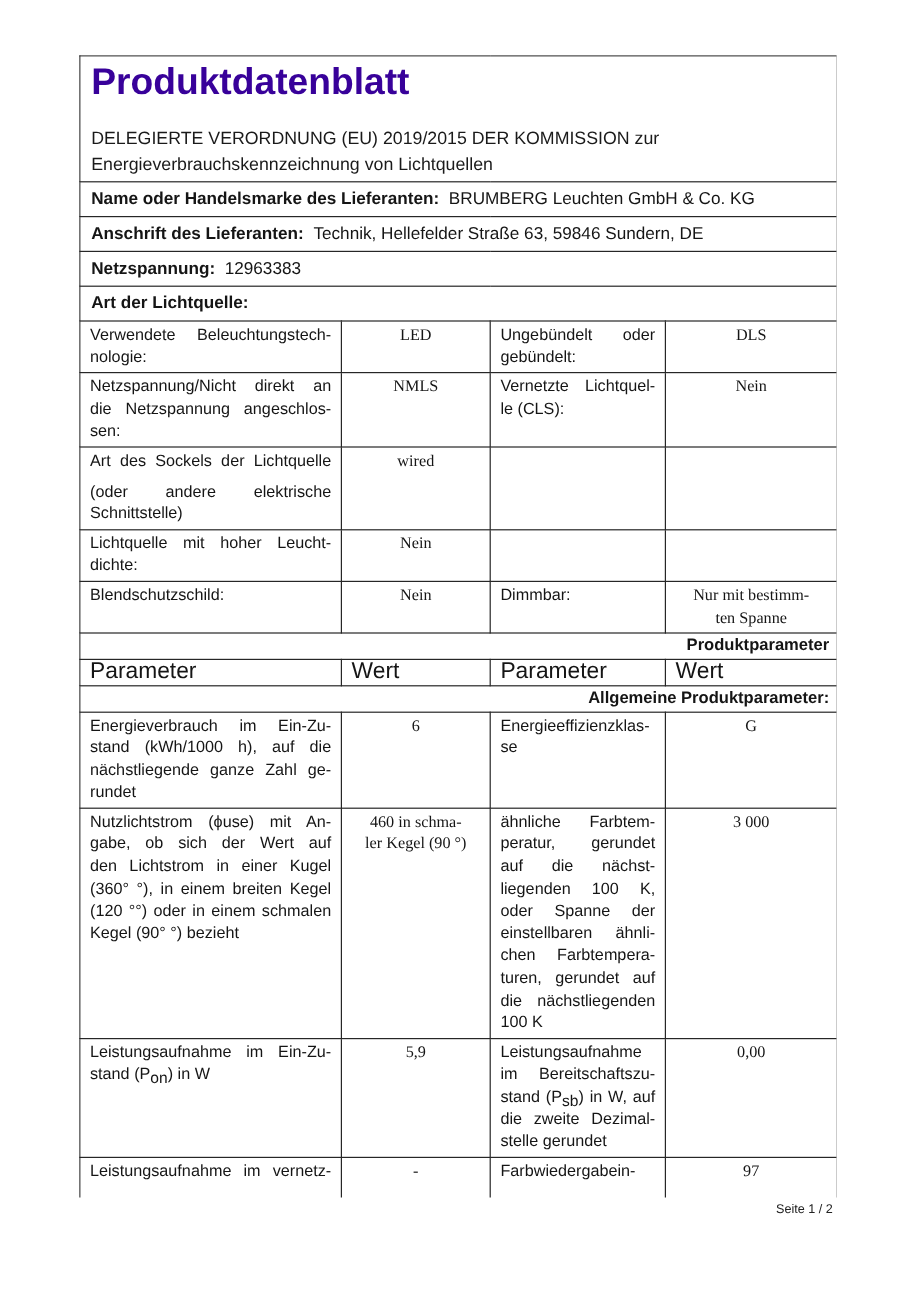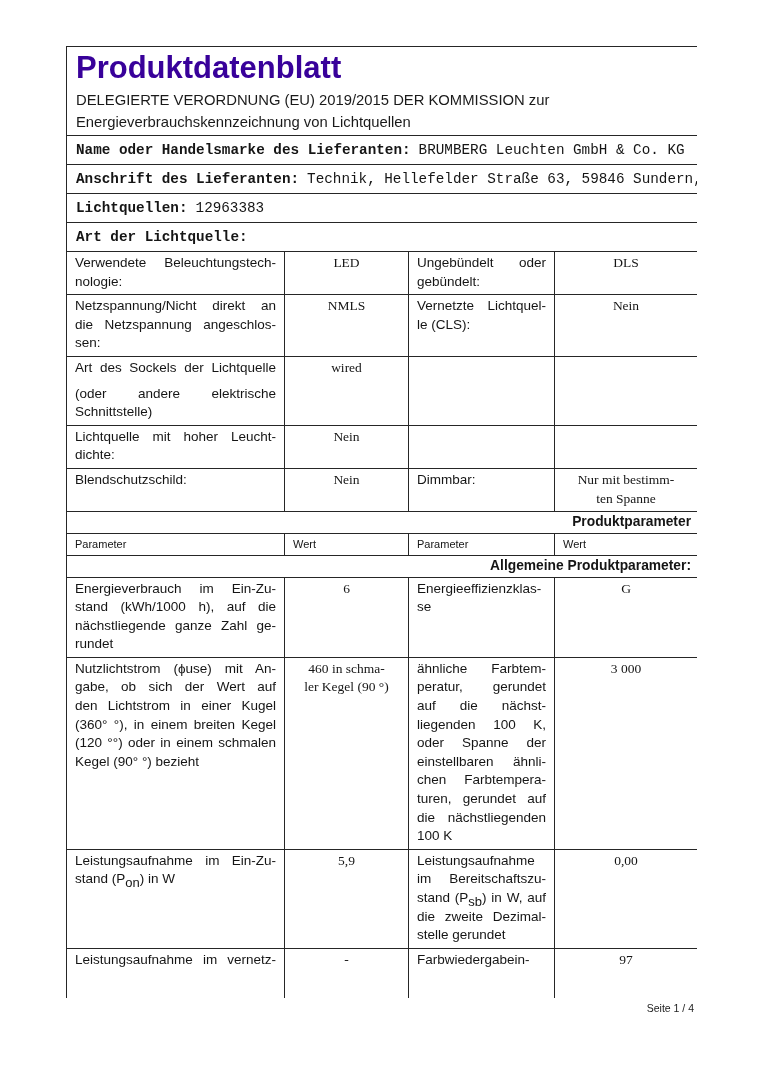--- a/index.html
+++ b/index.html
@@ -8,28 +8,28 @@
     font-family:"Liberation Sans","DejaVu Sans",sans-serif;color:#151515;
   }
   .page{position:relative;width:764px;height:1064px;background:#fff;}
   .clip{position:absolute;left:66px;top:46px;width:631px;height:952px;overflow:hidden;}
   table.sheet{width:631px;border-collapse:collapse;table-layout:fixed;}
   td{border:1.5px solid #262626;vertical-align:top;padding:2px 8px 3px 8px;
      font-size:13.5px;line-height:18.6px;color:#151515;overflow:hidden;}
   
   td.headcell{padding:4px 9px 2px 9px;}
   .doc-title{font-size:31px;font-weight:bold;line-height:33px;letter-spacing:0px;}
-  .doc-sub{font-size:14.8px;line-height:21.5px;margin-top:6px;max-width:600px;color:#1a1a1a;}
-  
-  tr.info td{font-size:14.3px;line-height:20px;padding:4px 9px;white-space:nowrap;font-family:Liberation Mono, monospace;}
+  .doc-sub{font-size:14.8px;line-height:21.5px;margin-top:22px;max-width:600px;color:#1a1a1a;}
+  
+  tr.info td{font-size:14.3px;line-height:20px;padding:4px 9px;white-space:nowrap;}
   .lbl{font-weight:bold;}
   .val{margin-left:8px;}
   
   tr.sec td{font-weight:bold;text-align:right;font-size:13.8px;line-height:18.8px;padding:1px 6px;}
-  tr.colhead td{font-size:11px;line-height:18.8px;padding:1px 8px;margin-top:16px;}
+  tr.colhead td{font-size:19px;line-height:18.8px;padding:1px 8px;margin-top:16px;}
   
   td.vcell{padding:2px 4px 3px 4px;font-family:Liberation Serif, serif;}
   .ln{line-height:18.6px;white-space:nowrap;}
   .ln.j{text-align:justify;text-align-last:justify;}
   .ln.c{text-align:center;}
   .pgap{height:7px;}
   sub{font-size:13px;line-height:0;}
   
   tbody.cutrows tr:last-child td{height:70px;}
   .footer{position:absolute;left:66px;top:1002px;width:628px;text-align:right;
@@ -59,21 +59,21 @@
             <span class="lbl">Name oder Handelsmarke des Lieferanten:</span><span class="val">BRUMBERG Leuchten GmbH &amp; Co. KG</span>
           </td>
         </tr>
         <tr class="info">
           <td colspan="4">
             <span class="lbl">Anschrift des Lieferanten:</span><span class="val">Technik, Hellefelder Straße 63, 59846 Sundern, DE</span>
           </td>
         </tr>
         <tr class="info">
           <td colspan="4">
-            <span class="lbl">Lichtquellen:</span><span class="val">12963383</span>
+            <span class="lbl">Netzspannung:</span><span class="val">12963383</span>
           </td>
         </tr>
         <tr class="info">
           <td colspan="4">
             <span class="lbl">Art der Lichtquelle:</span>
           </td>
         </tr>
       </tbody>
       <tbody id="tb-light">
           <tr>
@@ -240,14 +240,14 @@
             <td class="pcell">
               <div class="ln j">Farbwiedergabein-</div>
             </td>
             <td class="vcell">
               <div class="ln c">97</div>
             </td>
           </tr>
         </tbody>
     </table>
   </div>
-  <div class="footer">Seite 1 / 4</div>
+  <div class="footer">Seite 1 / 2</div>
 </div>
 
 </body></html>

